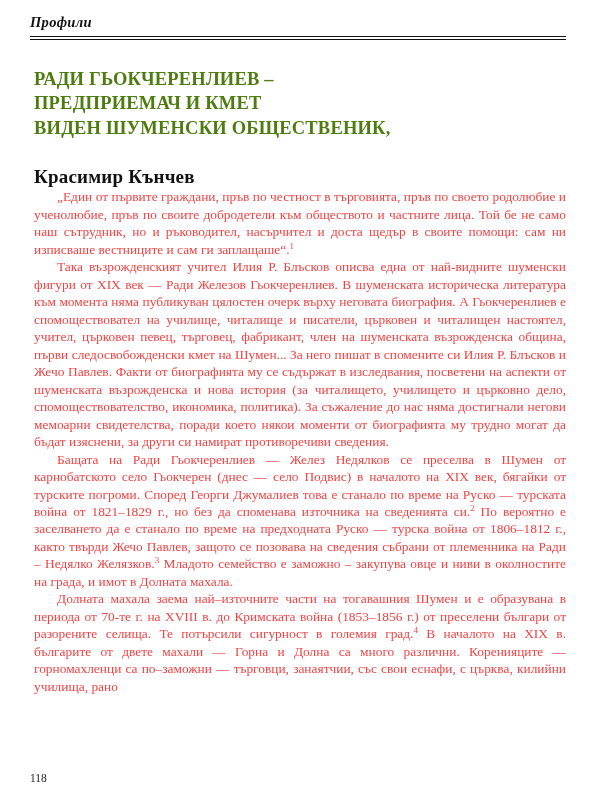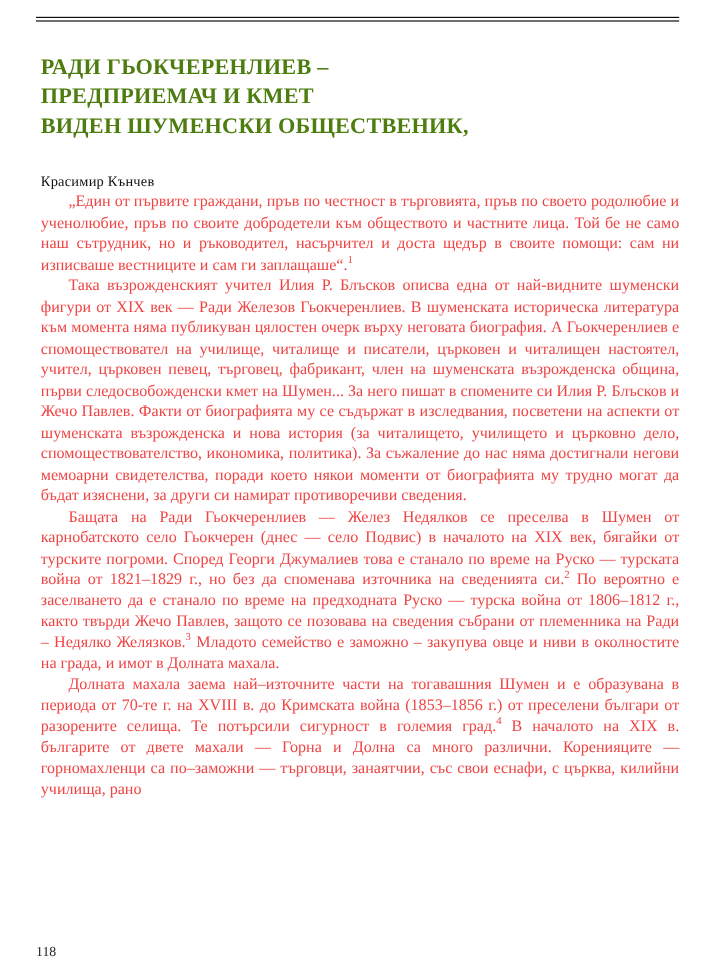--- a/index.html
+++ b/index.html
@@ -50,22 +50,22 @@
     font-size: 18.5px;
     line-height: 1.33;
     letter-spacing: 0.2px;
     color: #4d7c0f;
     text-transform: uppercase;
   }
   .title .ln { display: block; white-space: pre; }
   .author {
     margin-top: 26px;
     font-family: "Liberation Serif", serif;
-    font-weight: normal;
-    font-size: 12px;
+    font-weight: bold;
+    font-size: 19px;
     letter-spacing: 0.2px;
     color: #111;
   }
   .body-text {
     font-size: 13.4px;
     line-height: 1.305;
     text-align: justify;
     text-justify: inter-word;
     color: #ef4444;
     hyphens: none;
@@ -78,31 +78,32 @@
     text-indent: 23px;
   }
   sup {
     font-size: 9px;
     vertical-align: super;
     line-height: 0;
   }
   .folio {
     position: absolute;
     left: 30px;
-    bottom: 0;
+    bottom: 16px;
     font-size: 11.5px;
     font-family: "Liberation Serif", serif;
     color: #222;
   }
 </style>
 </head>
 <body>
 
 <div class="page">
 
+  <div class="running-head">Профили</div>
   <div class="rule"></div>
   <div class="rule thin"></div>
 
   <div class="title">
     <span class="ln">РАДИ ГЬОКЧЕРЕНЛИЕВ –</span>
     <span class="ln">ПРЕДПРИЕМАЧ И КМЕТ</span>
     <span class="ln">ВИДЕН ШУМЕНСКИ ОБЩЕСТВЕНИК,</span>
   </div>
 
   <div class="author">Красимир Кънчев</div>

